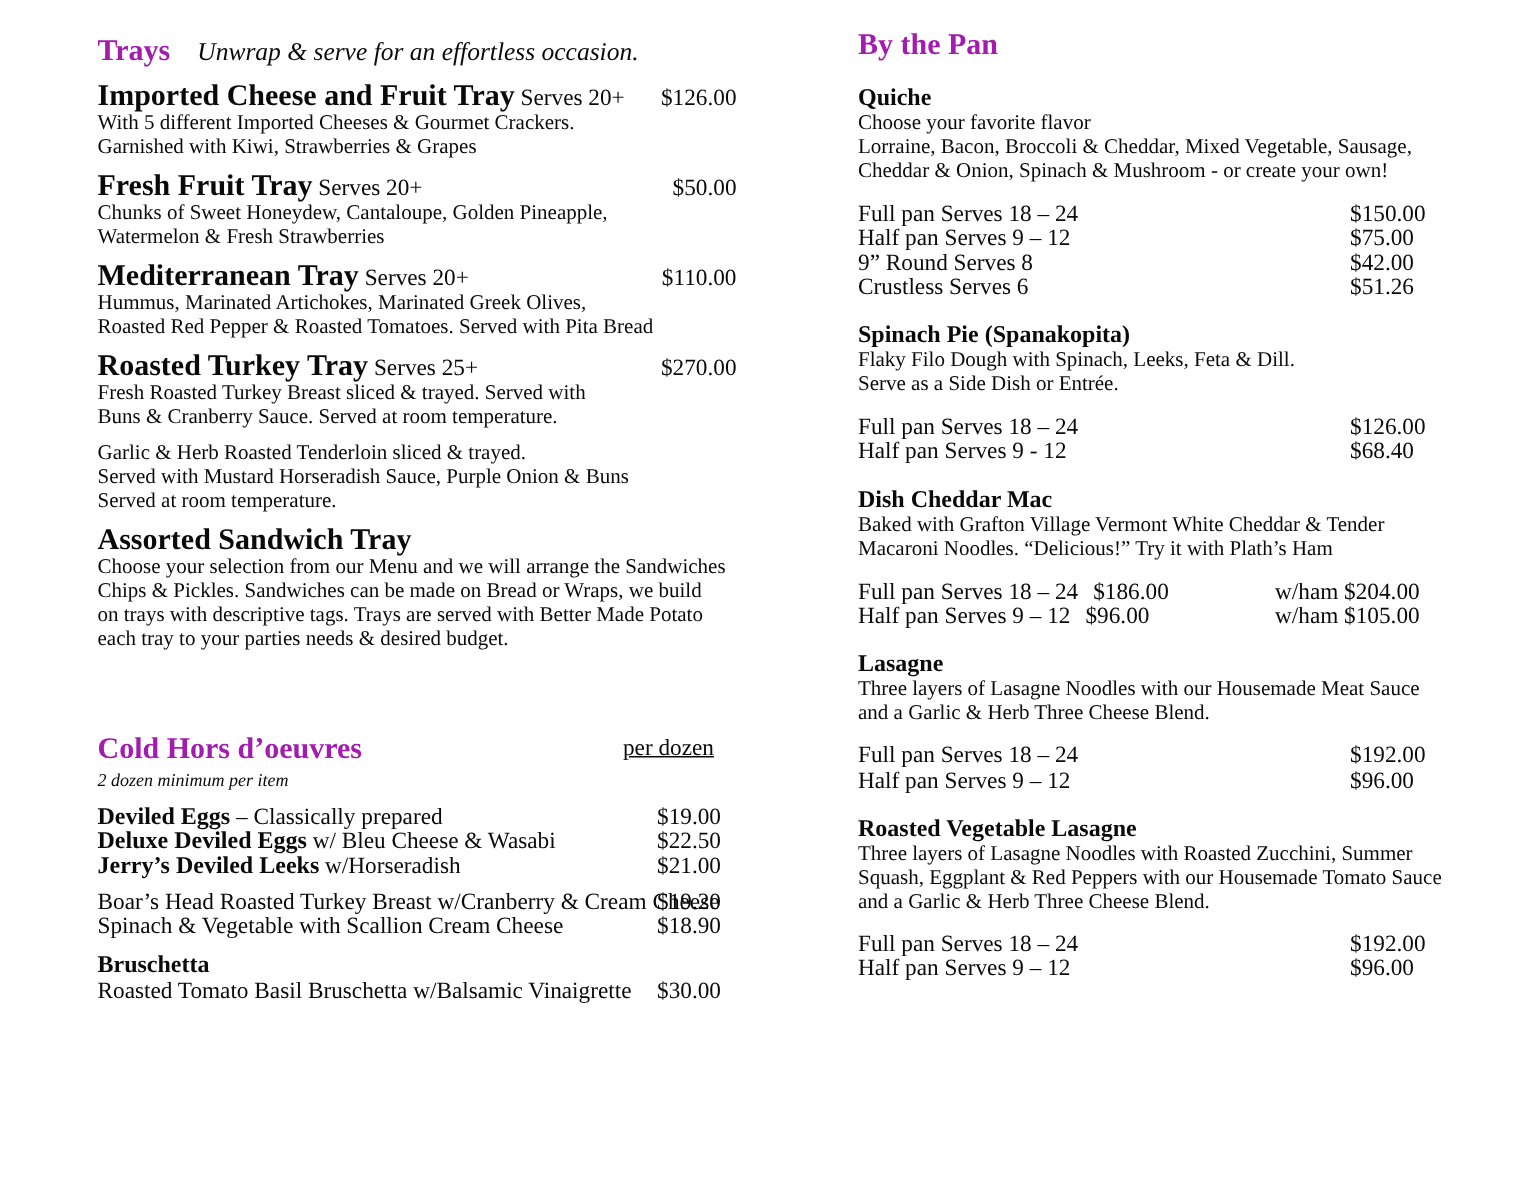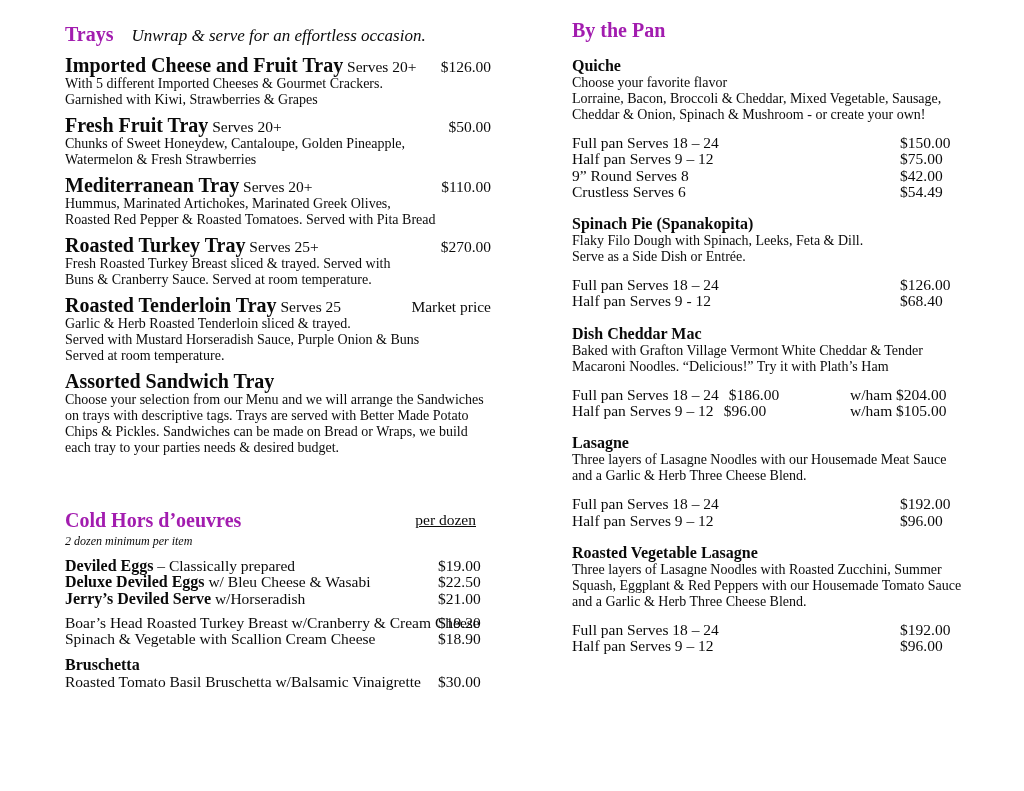--- a/index.html
+++ b/index.html
@@ -82,57 +82,53 @@
   <div class="tray-item">
     <div class="tray-head">
       <span class="tray-name">Roasted Turkey Tray</span><span class="tray-serves"> Serves 25+</span>
       <span class="tray-price">$270.00</span>
     </div>
     <div class="desc">Fresh Roasted Turkey Breast sliced &amp; trayed. Served with</div>
     <div class="desc">Buns &amp; Cranberry Sauce. Served at room temperature.</div>
   </div>
 
   <div class="tray-item">
-    <div class="tray-head">
-      <span class="tray-name">Roasted Tenderloin Tray</span><span class="tray-serves"> Serves 25</span>
-      <span class="tray-price">Market price</span>
-    </div>
     <div class="desc">Garlic &amp; Herb Roasted Tenderloin sliced &amp; trayed.</div>
     <div class="desc">Served with Mustard Horseradish Sauce, Purple Onion &amp; Buns</div>
     <div class="desc">Served at room temperature.</div>
   </div>
 
   <div class="tray-item">
     <div class="tray-head">
       <span class="tray-name">Assorted Sandwich Tray</span>
     </div>
     <div class="desc">Choose your selection from our Menu and we will arrange the Sandwiches</div>
+    <div class="desc">Chips &amp; Pickles. Sandwiches can be made on Bread or Wraps, we build</div>
     <div class="desc">on trays with descriptive tags. Trays are served with Better Made Potato</div>
-    <div class="desc">Chips &amp; Pickles. Sandwiches can be made on Bread or Wraps, we build</div>
     <div class="desc">each tray to your parties needs &amp; desired budget.</div>
   </div>
 
   <div class="hors">
     <div class="hors-head">
       <span class="section-title">Cold Hors d’oeuvres</span>
       <span class="per-dozen">per dozen</span>
     </div>
     <div class="hors-note">2 dozen minimum per item</div>
 
     <div class="hgroup">
       <div class="hrow">
         <span class="b">Deviled Eggs</span><span> – Classically prepared</span>
         <span class="hprice">$19.00</span>
       </div>
       <div class="hrow">
         <span class="b">Deluxe Deviled Eggs</span><span> w/ Bleu Cheese &amp; Wasabi</span>
         <span class="hprice">$22.50</span>
       </div>
       <div class="hrow">
-        <span class="b">Jerry’s Deviled Serve</span><span> w/Horseradish</span>
+        <span class="b">Jerry’s Deviled Leeks</span><span> w/Horseradish</span>
         <span class="hprice">$21.00</span>
       </div>
     </div>
 
     <div class="hgroup">
       <div class="hrow">
         <span>Boar’s Head Roasted Turkey Breast w/Cranberry &amp; Cream Cheese</span>
         <span class="hprice">$19.20</span>
       </div>
       <div class="hrow">
@@ -168,21 +164,21 @@
       <div class="prow">
         <span>Half pan Serves 9 – 12</span>
         <span class="rprice">$75.00</span>
       </div>
       <div class="prow">
         <span>9” Round Serves 8</span>
         <span class="rprice">$42.00</span>
       </div>
       <div class="prow">
         <span>Crustless Serves 6</span>
-        <span class="rprice">$54.49</span>
+        <span class="rprice">$51.26</span>
       </div>
     </div>
   </div>
 
   <div class="rsection">
     <div class="rname">Spinach Pie (Spanakopita)</div>
     <div class="desc">Flaky Filo Dough with Spinach, Leeks, Feta &amp; Dill.</div>
     <div class="desc">Serve as a Side Dish or Entrée.</div>
     <div class="rrows">
       <div class="prow">

